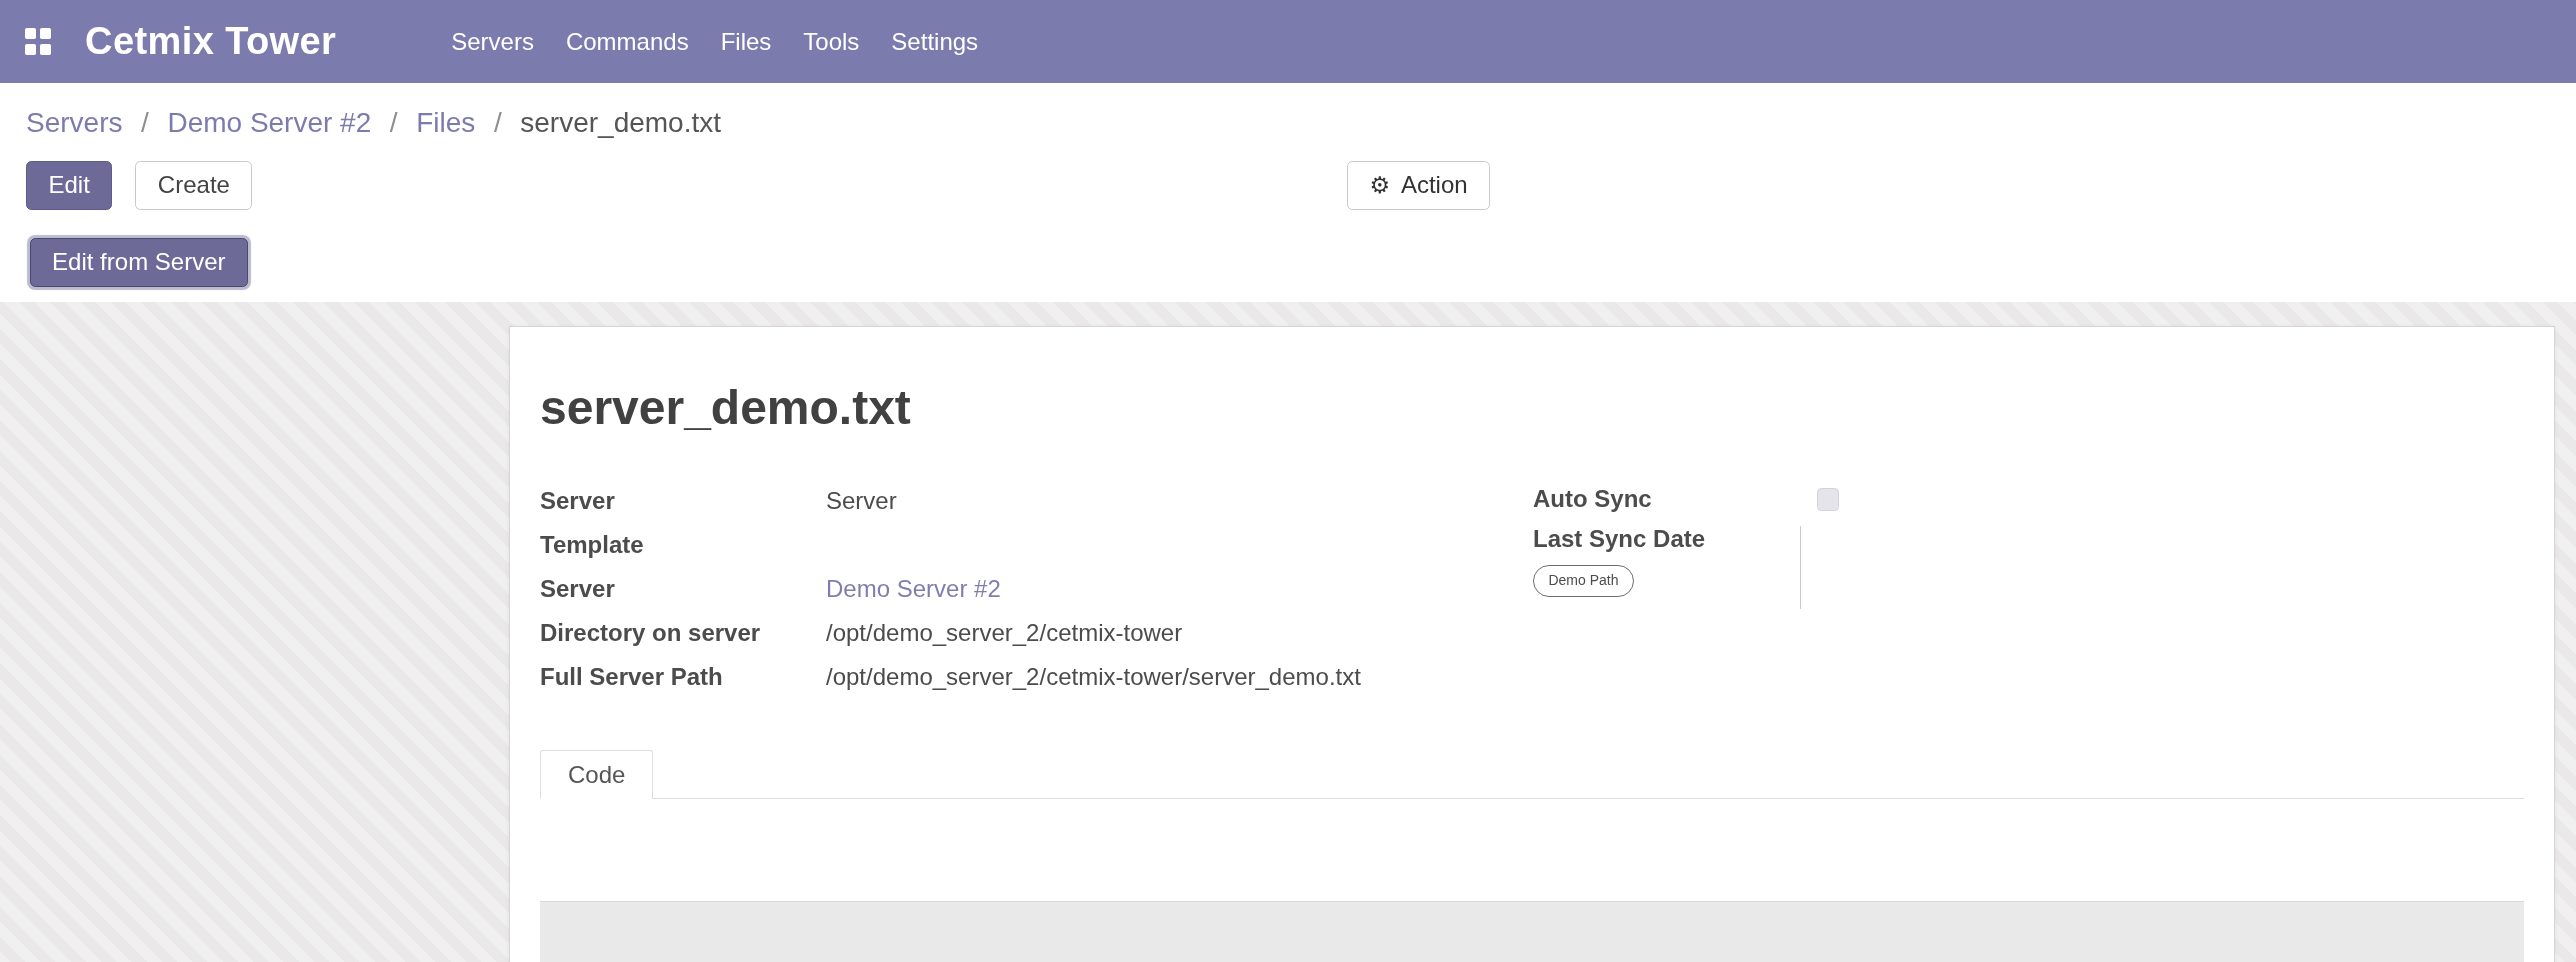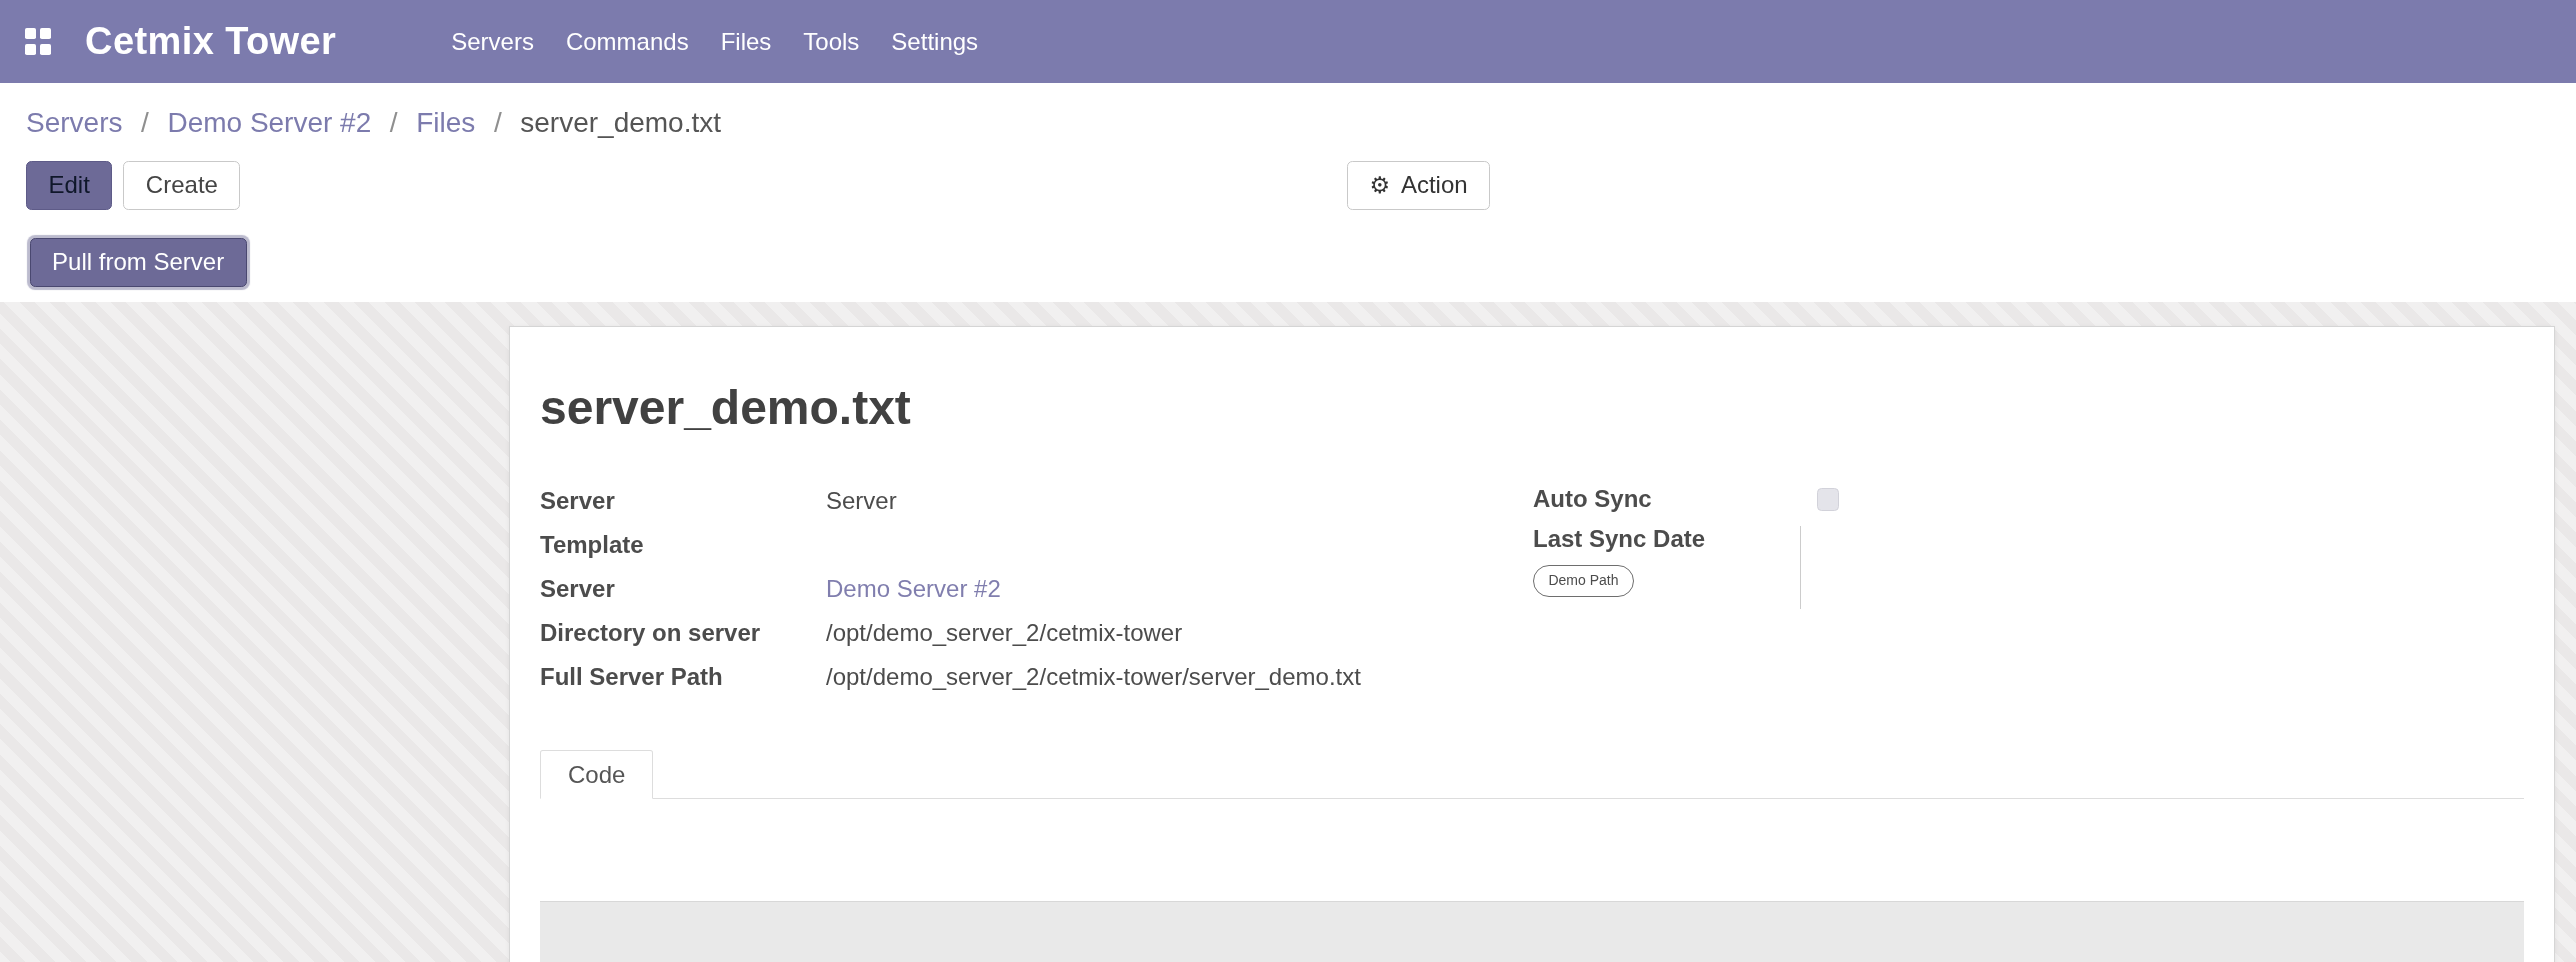--- a/index.html
+++ b/index.html
@@ -37,22 +37,22 @@
   .breadcrumb .sep { color: #8f8f8f; margin: 0 10.8px; }
   .breadcrumb .current { color: #555555; }
 
   .btn-row { margin-top: 20px; height: 49px; position: relative; }
   .btn {
     display: inline-flex; align-items: center; justify-content: center;
     height: 49px; padding: 0 21.5px; font-size: 24px; border-radius: 5.4px;
     border: 0.9px solid transparent; cursor: pointer; font-family: inherit;
     vertical-align: top; white-space: nowrap;
   }
-  .btn-primary { background: #6d6a97; border-color: #5e5b88; color: #0f172a; }
-  .btn-default { background: #ffffff; border-color: #c9c9c9; color: #444444; margin-left: 7px; }
+  .btn-primary { background: #6d6a97; border-color: #5e5b88; color: #ffffff; }
+  .btn-default { background: #ffffff; border-color: #c9c9c9; color: #444444; margin-left: 19px; }
   .btn-action {
     position: absolute; left: 1321px; top: 0;
     background: #ffffff; border: 0.9px solid #c9c9c9; color: #333333; gap: 10.8px;
   }
   .gear { font-size: 23px; line-height: 1; color: #333333; }
 
   .statusbar { margin-top: 28px; height: 54px; padding-left: 3.6px; }
   .btn-pull {
     background: #6d6a97; border: 0.9px solid #4a4870; color: #ffffff;
     box-shadow: 0 0 0.9px 2.7px rgba(121,119,158,0.5);
@@ -137,21 +137,21 @@
   <div class="btn-row">
     <button class="btn btn-primary">Edit</button>
     <button class="btn btn-default">Create</button>
     <button class="btn btn-action">
       <span class="gear">⚙</span>
       <span>Action</span>
     </button>
   </div>
 
   <div class="statusbar">
-    <button class="btn btn-pull">Pull from Server</button>
+    <button class="btn btn-pull">Edit from Server</button>
   </div>
 </div>
 
 <div class="content">
   <div class="sheet">
     <h1>server_demo.txt</h1>
 
     <div class="fields">
 
       <div class="col-left">

